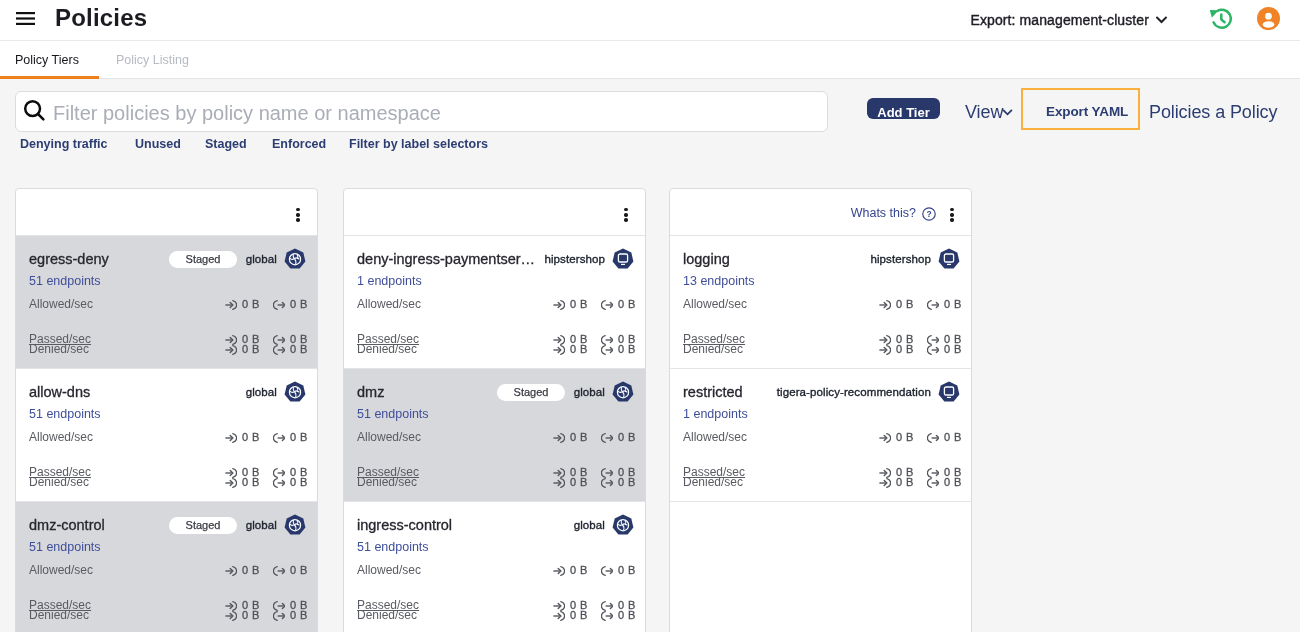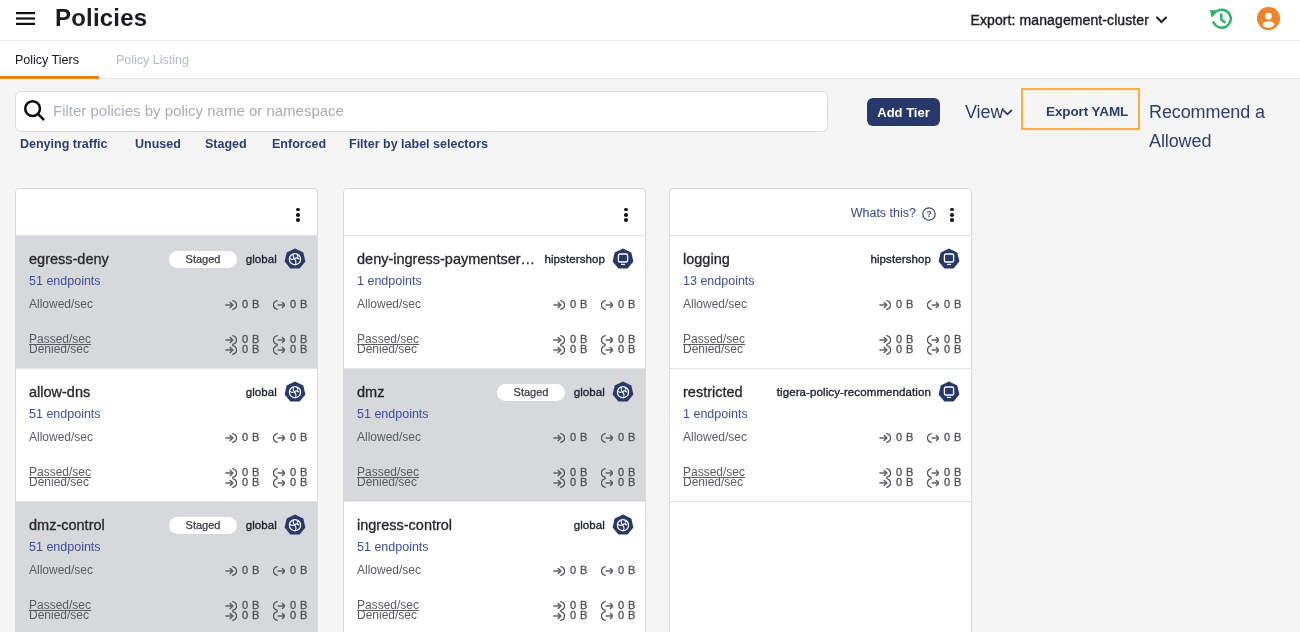--- a/index.html
+++ b/index.html
@@ -14,22 +14,22 @@
 
   
   #tabbar { left:0; top:41px; width:1300px; height:38px; background:#fff; border-bottom:1px solid #e3e4e8; }
   .tab { position:absolute; top:41px; height:38px; line-height:38px; font-size:12.5px; font-weight:400; }
   #tab1 { left:15px; color:#16161d; }
   #tab2 { left:116px; color:#b6bac2; }
   #tabline { left:0; top:76px; width:99px; height:3px; background:#ef7f1d; }
 
   
   #search { left:15px; top:91px; width:813px; height:41px; background:#fff; border:1px solid #d9dce1; border-radius:6px; }
-  #searchtext { left:53px; top:102px; font-size:15px; color:#a9adb6; }
-  #addtier { left:867px; top:98px; width:73px; height:28px; background:#28386b; border-radius:6px; color:#fff; font-size:13px; font-weight:700; text-align:center; line-height:29px; }
+  #searchtext { left:53px; top:102px; font-size:20px; color:#a9adb6; }
+  #addtier { left:867px; top:98px; width:73px; height:21px; background:#28386b; border-radius:6px; color:#fff; font-size:13px; font-weight:700; text-align:center; line-height:29px; }
   .toollink { position:absolute; top:98px; height:29px; line-height:29px; font-size:18px; font-weight:400; color:#2c3d72; letter-spacing:-0.1px; }
   #view { left:965px; }
   #exportbox { left:1021px; top:88px; width:119px; height:42px; border:2.5px solid #fbb03c; }
   #export { left:1046px; top:104px; font-size:13.5px; font-weight:700; color:#2c3d72; letter-spacing:-0.1px; }
   #recommend { left:1149px; }
 
   
   .flink { position:absolute; top:137px; font-size:12.5px; font-weight:700; color:#2c3d72; }
 
   
@@ -93,21 +93,21 @@
   <line x1="15" y1="15" x2="20.4" y2="20.4" stroke="#0c0c0e" stroke-width="2.5" stroke-linecap="round"></line>
 </svg>
 <div id="searchtext" class="abs">Filter policies by policy name or namespace</div>
 <div id="addtier" class="abs">Add Tier</div>
 <div id="view" class="toollink">View</div>
 <svg class="abs" style="left:1002px;top:109px" width="11" height="7" viewBox="0 0 12 8">
     <path d="M1.5 1.5 L6 6 L10.5 1.5" fill="none" stroke="#28386b" stroke-width="2" stroke-linecap="round"></path>
   </svg>
 <div id="exportbox" class="abs"></div>
 <div id="export" class="abs">Export YAML</div>
-<div id="recommend" class="toollink">Recommend a Allowed</div>
+<div id="recommend" class="toollink">Policies a Policy</div>
 
 <div class="flink" style="left:20px">Denying traffic</div>
 <div class="flink" style="left:135px">Unused</div>
 <div class="flink" style="left:205px">Staged</div>
 <div class="flink" style="left:272px">Enforced</div>
 <div class="flink" style="left:349px">Filter by label selectors</div>
 
 <div id="cols">
     <div class="col" style="left:15px">
       <div class="colhead">

